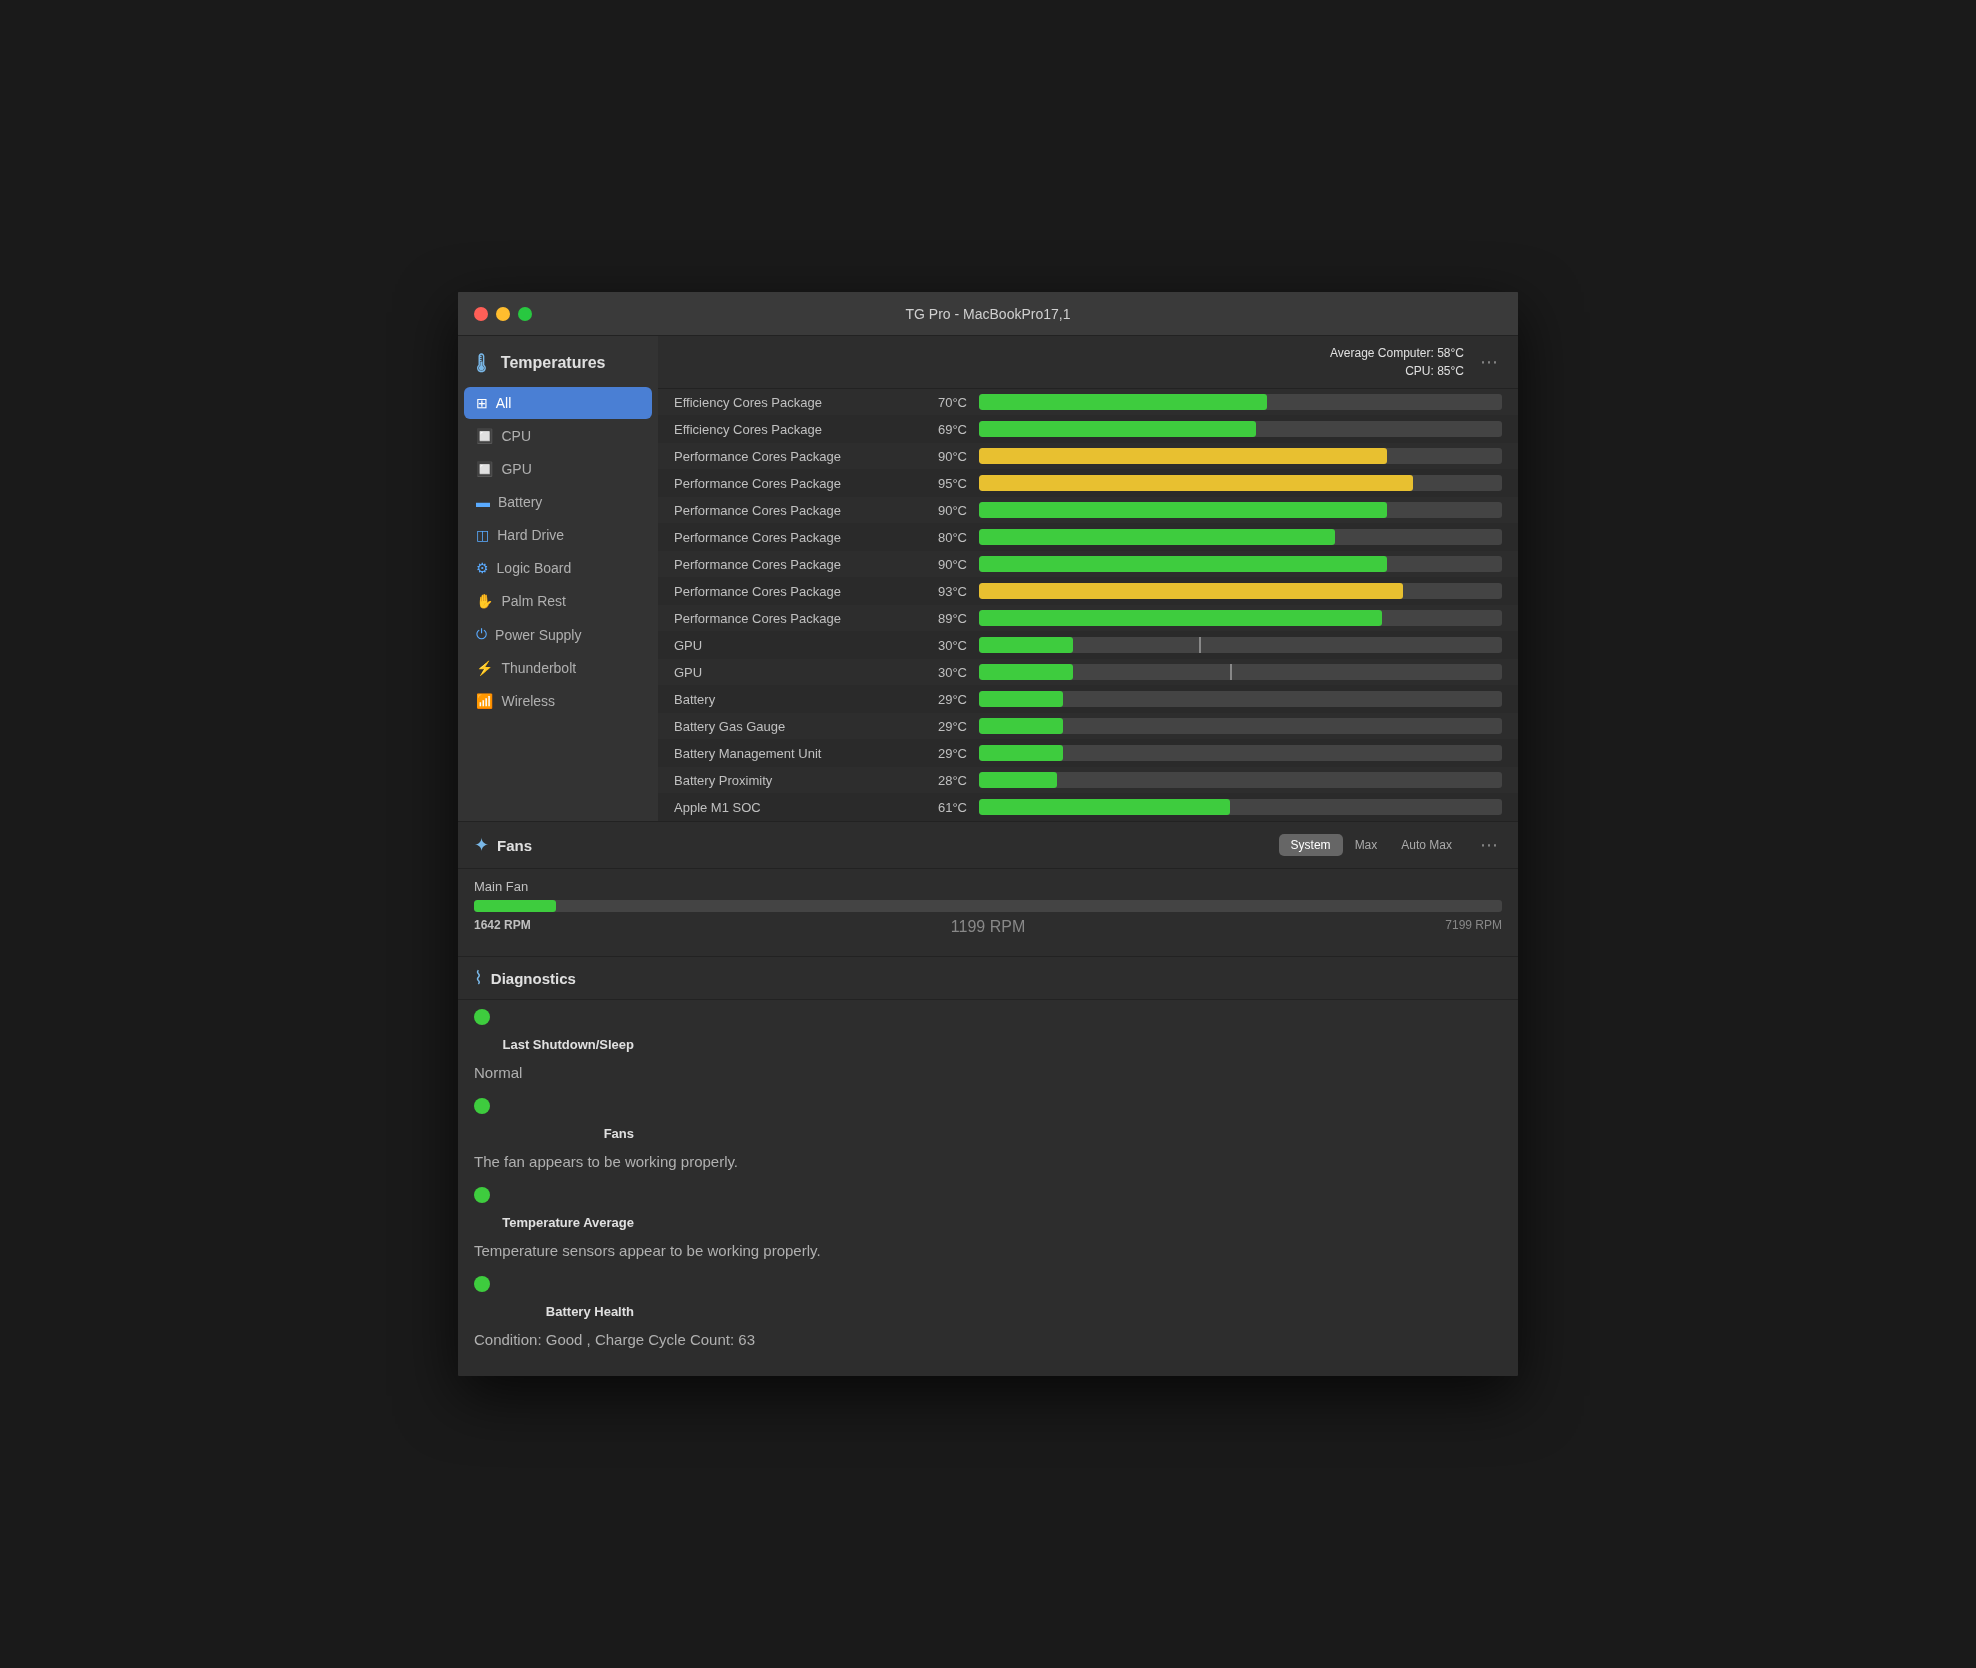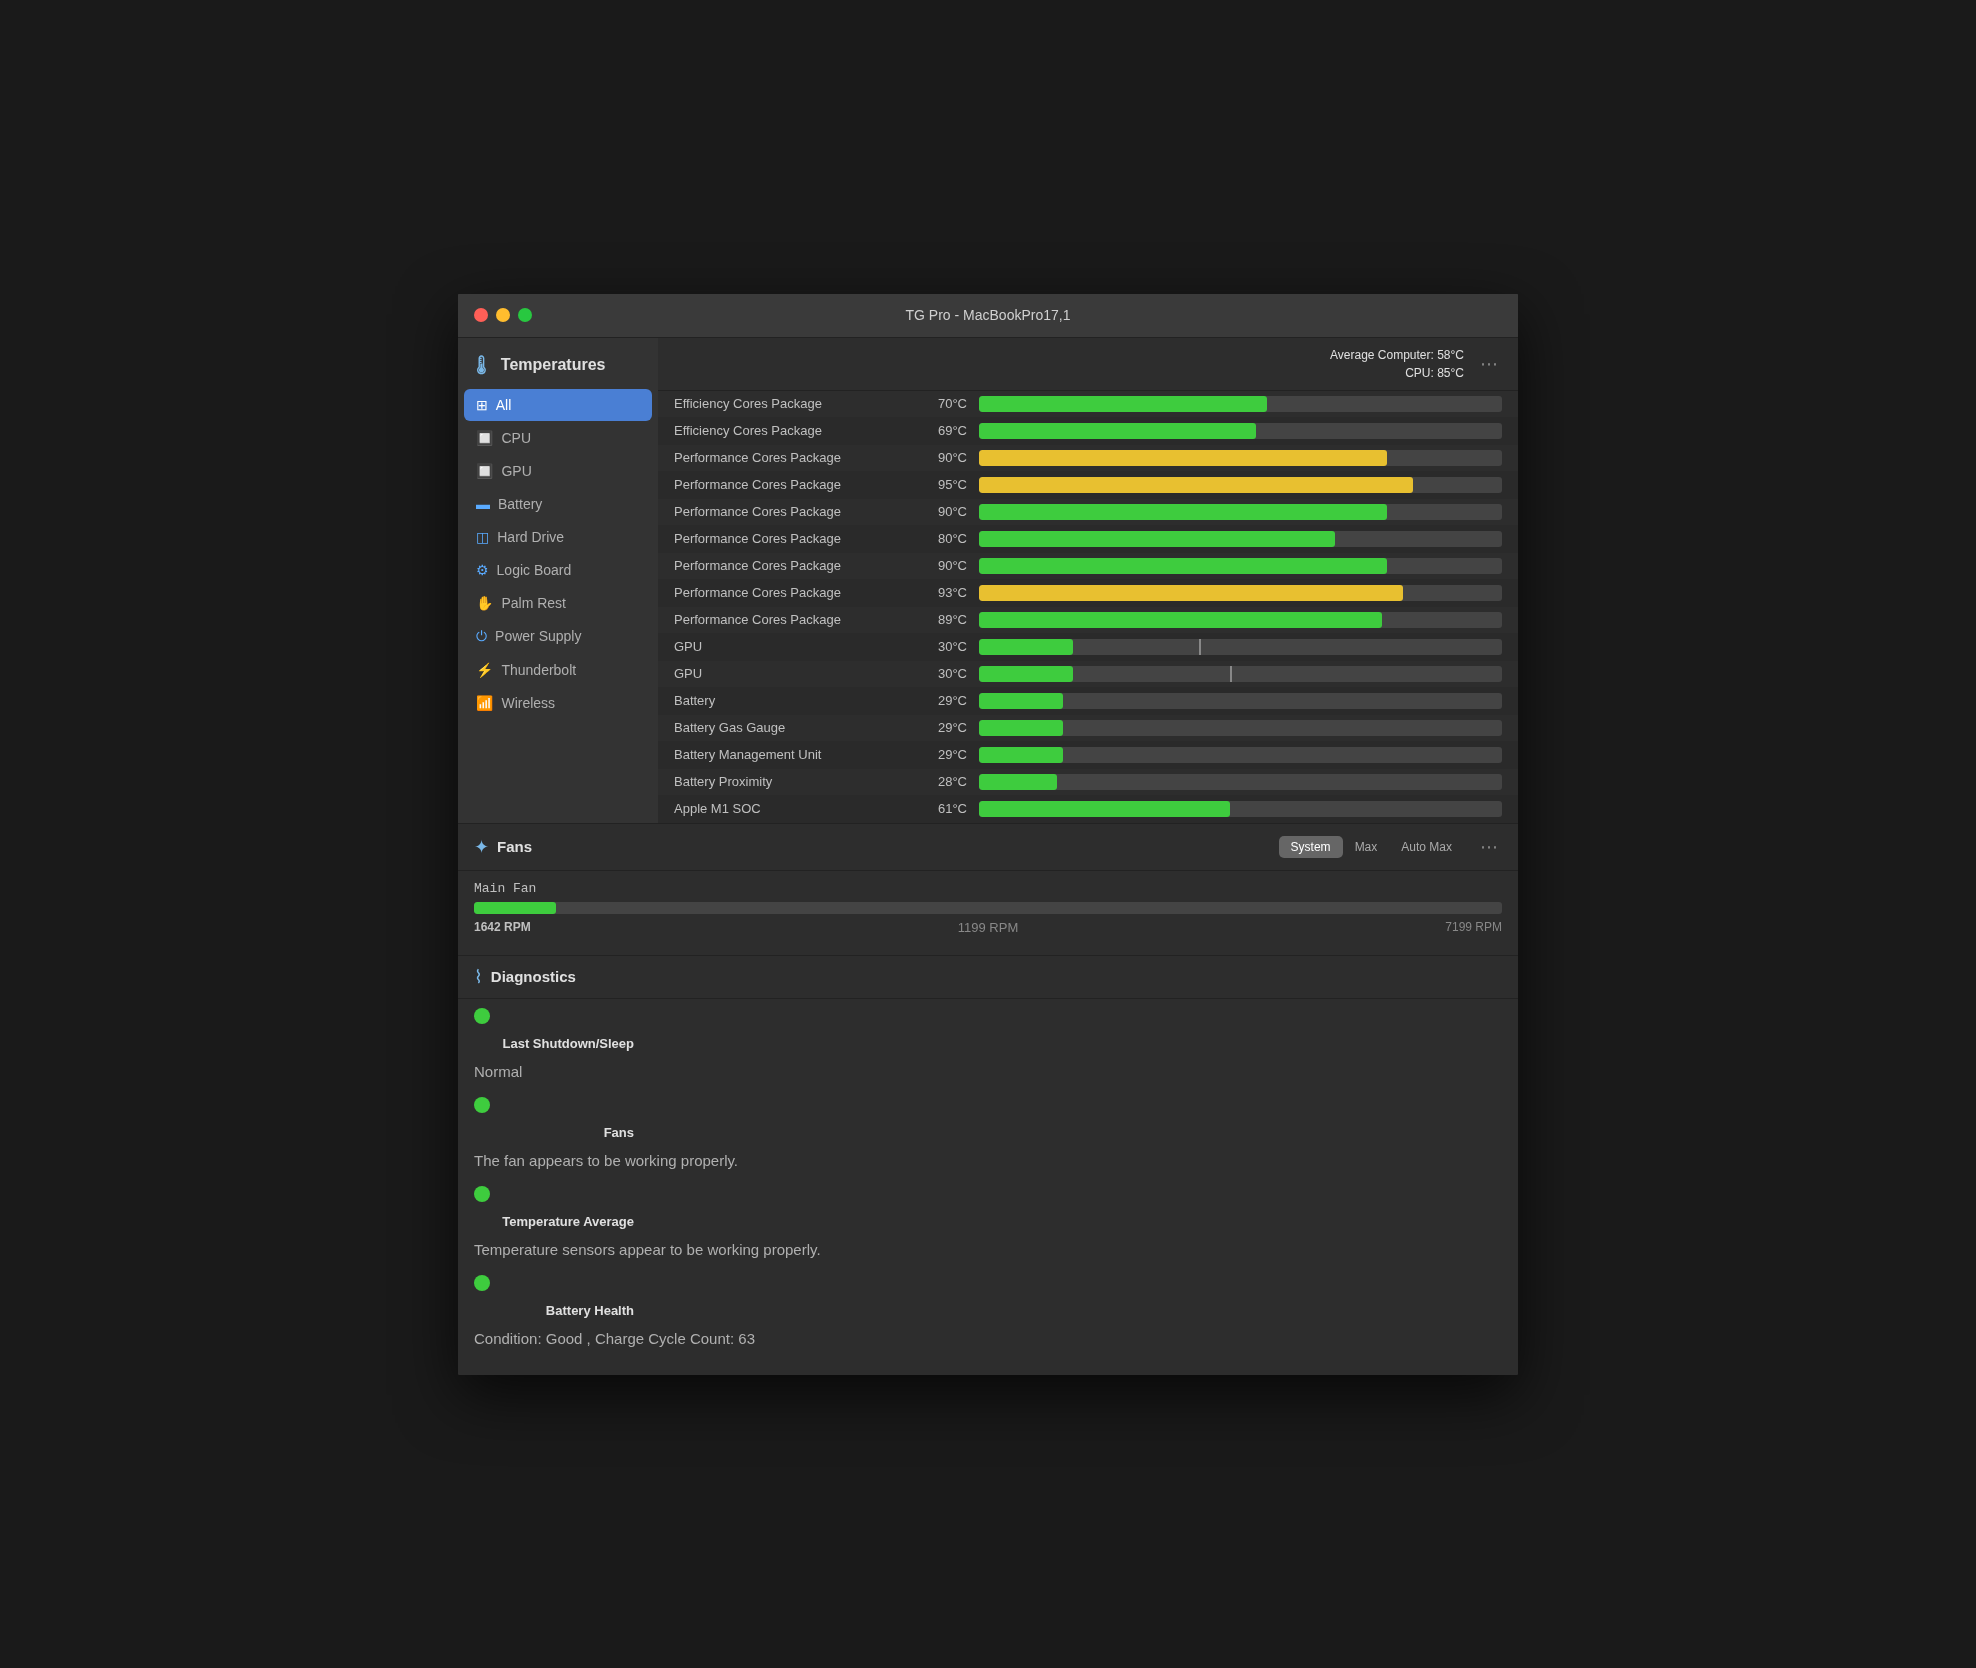--- a/index.html
+++ b/index.html
@@ -203,21 +203,20 @@
     .fan-btn-active {
       background: #666;
       color: #fff;
     }
     .fan-btn-inactive {
       background: transparent;
       color: #aaa;
     }
     .fan-row {
       padding: 10px 16px 4px 16px;
-      font-family: Liberation Mono, monospace;
     }
     .fan-label {
       color: #c0c0c0;
       font-size: 13px;
       margin-bottom: 6px;
     }
     .fan-bar-row {
       display: flex;
       align-items: center;
       gap: 8px;
@@ -238,21 +237,21 @@
     .fan-rpm-row {
       display: flex;
       justify-content: space-between;
       padding: 2px 16px 0 16px;
     }
     .fan-rpm {
       color: #c0c0c0;
       font-size: 12px;
       font-weight: 600;
     }
-    .fan-rpm-min { color: #888; font-size: 13px; }
+    .fan-rpm-min { color: #888; font-size: 16px; }
     .fan-rpm-max { color: #888; font-size: 12px; }
     
     .diag-section { padding: 0 0 20px 0; }
     .diag-row {
       display: flex;
       align-items: flex-start;
       padding: 8px 16px;
       gap: 12px;
       flex-direction: column;
     }

